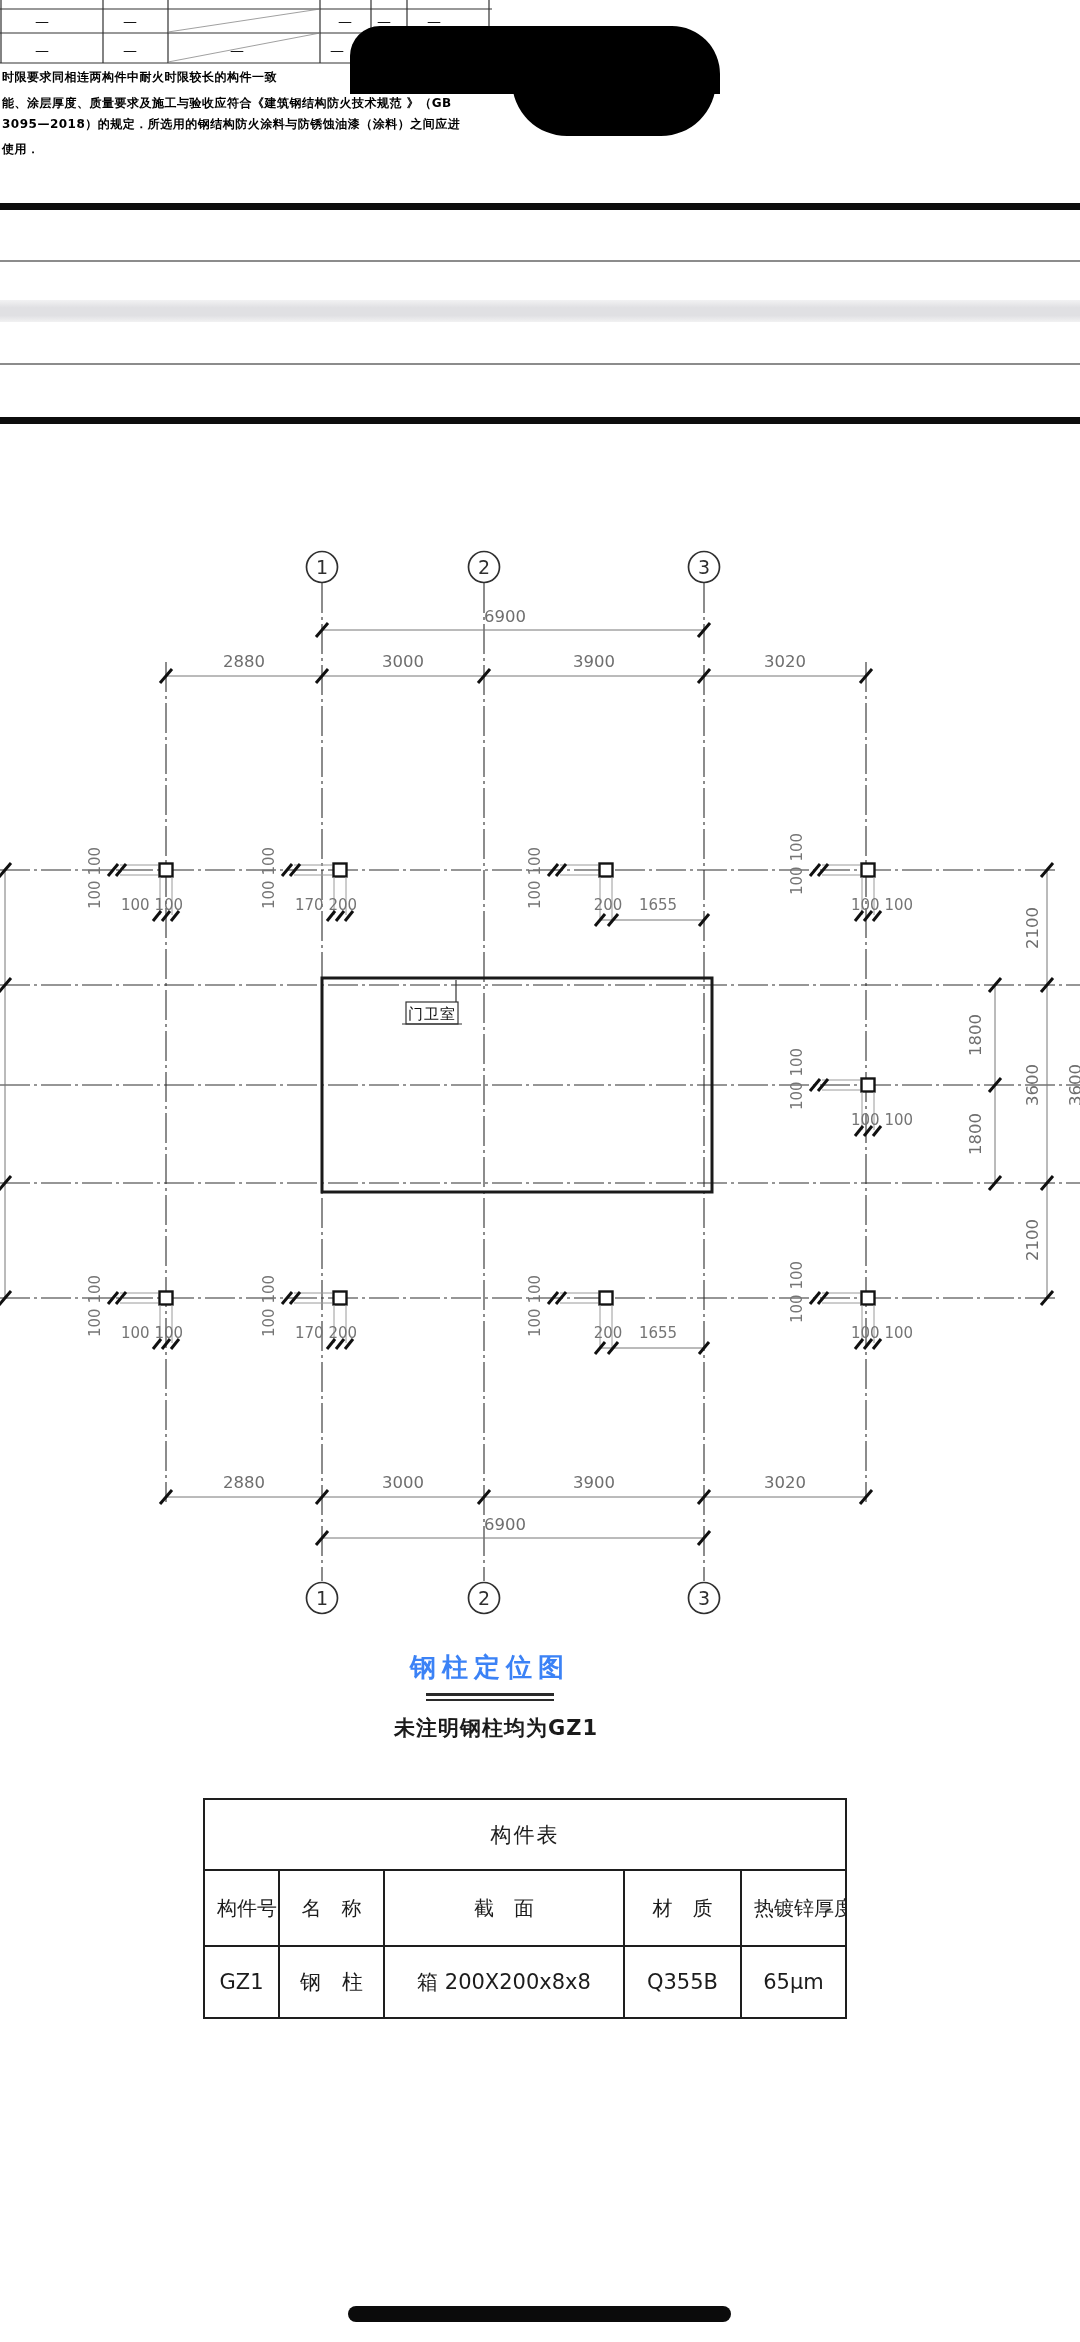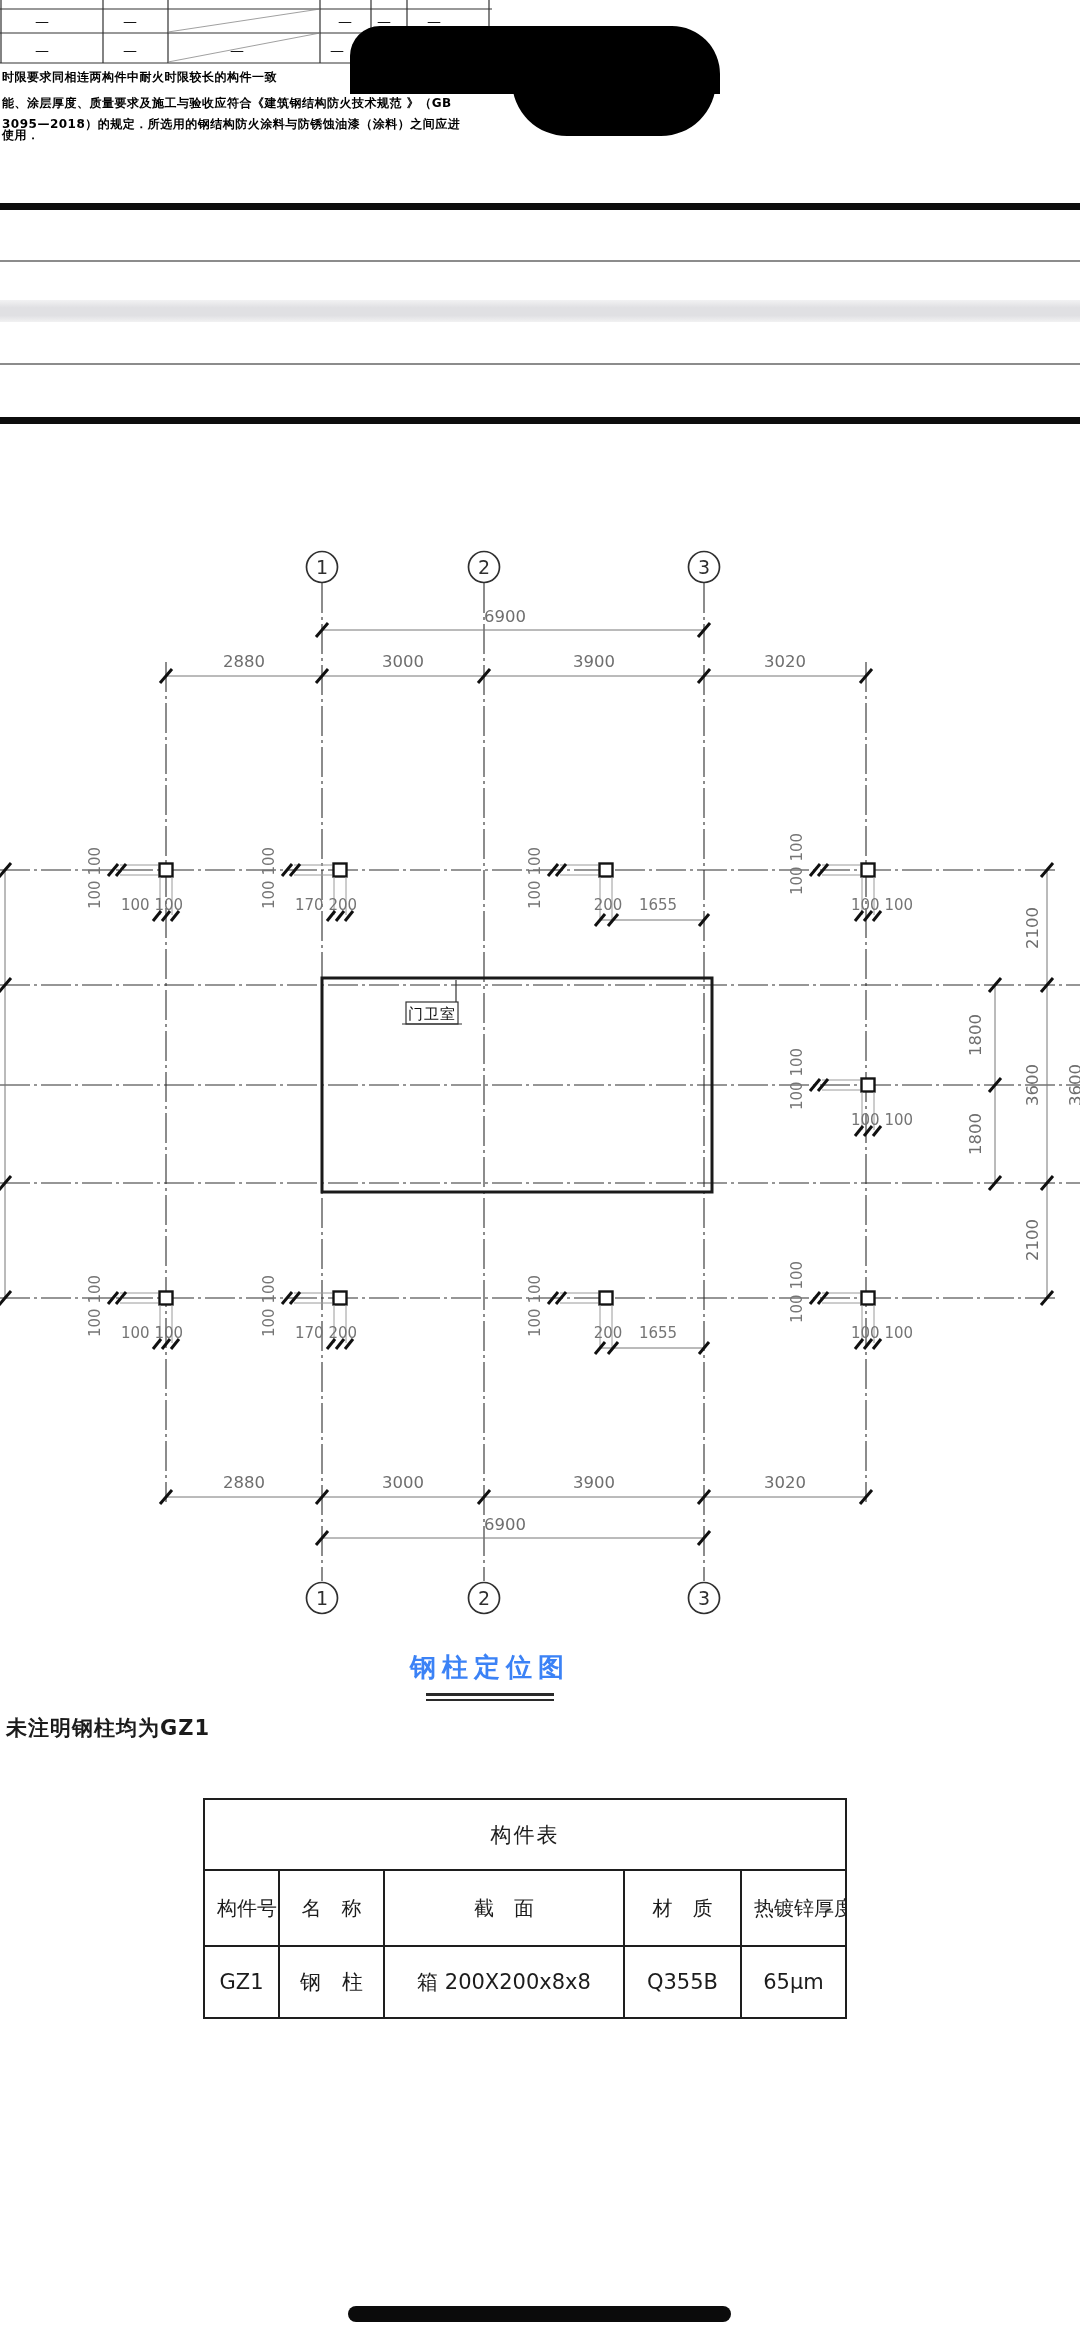--- a/index.html
+++ b/index.html
@@ -13,21 +13,21 @@
   .page-gap{position:absolute;left:0;width:1080px;height:22px;
             background:linear-gradient(#f2f2f3,#e0e0e3 35%,#e0e0e3 70%,#f1f1f2);}
   .blob{position:absolute;background:#000;z-index:3;}
   .dimtxt{font-family:"DejaVu Sans",sans-serif;font-size:16.5px;fill:#6e6e6e;}
   .ctxt{font-family:"DejaVu Sans",sans-serif;font-size:15px;fill:#757575;}
   .axnum{font-family:"DejaVu Sans",sans-serif;font-size:19px;fill:#2f2f2f;}
   .roomtxt{font-family:"DejaVu Sans",sans-serif;font-size:15px;fill:#101010;letter-spacing:1px;}
   .dashtxt{font-family:"DejaVu Sans",sans-serif;font-size:14px;fill:#161616;}
   .draw-title{position:absolute;left:0;width:980px;text-align:center;top:1650px;
               font-size:26px;color:#3b82f6;font-weight:600;letter-spacing:6px;}
-  .draw-sub{position:absolute;left:6px;width:980px;top:1714px;
+  .draw-sub{position:absolute;left:6px;width:980px;text-align:center;top:1714px;
             font-size:21px;color:#1b1b1b;font-weight:600;letter-spacing:1px;}
   .uline{position:absolute;background:#2a2a2a;}
   .comp-table{position:absolute;left:203px;top:1798px;}
   .comp-table table{border-collapse:collapse;table-layout:fixed;width:642px;}
   .comp-table td{border:2px solid #1e1e1e;text-align:center;vertical-align:middle;
                  color:#1c1c1c;font-size:20px;white-space:pre;overflow:hidden;padding:12px;}
   .comp-table .t-title{height:45px;font-size:21px;letter-spacing:2px;}
   .comp-table .t-head{height:50px;margin-top:24px;}
   .comp-table .t-data{height:46px;font-size:21px;margin-left:19px;}
   .home-bar{position:absolute;left:348px;top:2306px;width:383px;height:16px;
@@ -56,21 +56,21 @@
       <text class="dashtxt" x="42" y="55" text-anchor="middle">—</text>
       <text class="dashtxt" x="130" y="55" text-anchor="middle">—</text>
       <text class="dashtxt" x="237" y="55" text-anchor="middle">—</text>
       <text class="dashtxt" x="337" y="55" text-anchor="middle">—</text>
     </g>
   </svg>
 
   <div class="note" style="top:69px">时限要求同相连两构件中耐火时限较长的构件一致</div>
   <div class="note" style="top:95px">能、涂层厚度、质量要求及施工与验收应符合《建筑钢结构防火技术规范 》（GB</div>
   <div class="note" style="top:116px">3095—2018）的规定．所选用的钢结构防火涂料与防锈蚀油漆（涂料）之间应进</div>
-  <div class="note" style="top:127px">使用．</div>
+  <div class="note" style="top:141px">使用．</div>
 
   <div class="blob" style="left:350px;top:26px;width:370px;height:68px;border-radius:30px 48px 0 0;"></div>
   <div class="blob" style="left:512px;top:26px;width:204px;height:110px;border-radius:55px;"></div>
 
   <div class="rule-thick" style="top:203px"></div>
   <div class="rule-thin" style="top:260px"></div>
   <div class="page-gap" style="top:300px"></div>
   <div class="rule-thin" style="top:363px"></div>
   <div class="rule-thick" style="top:417px"></div>
 

